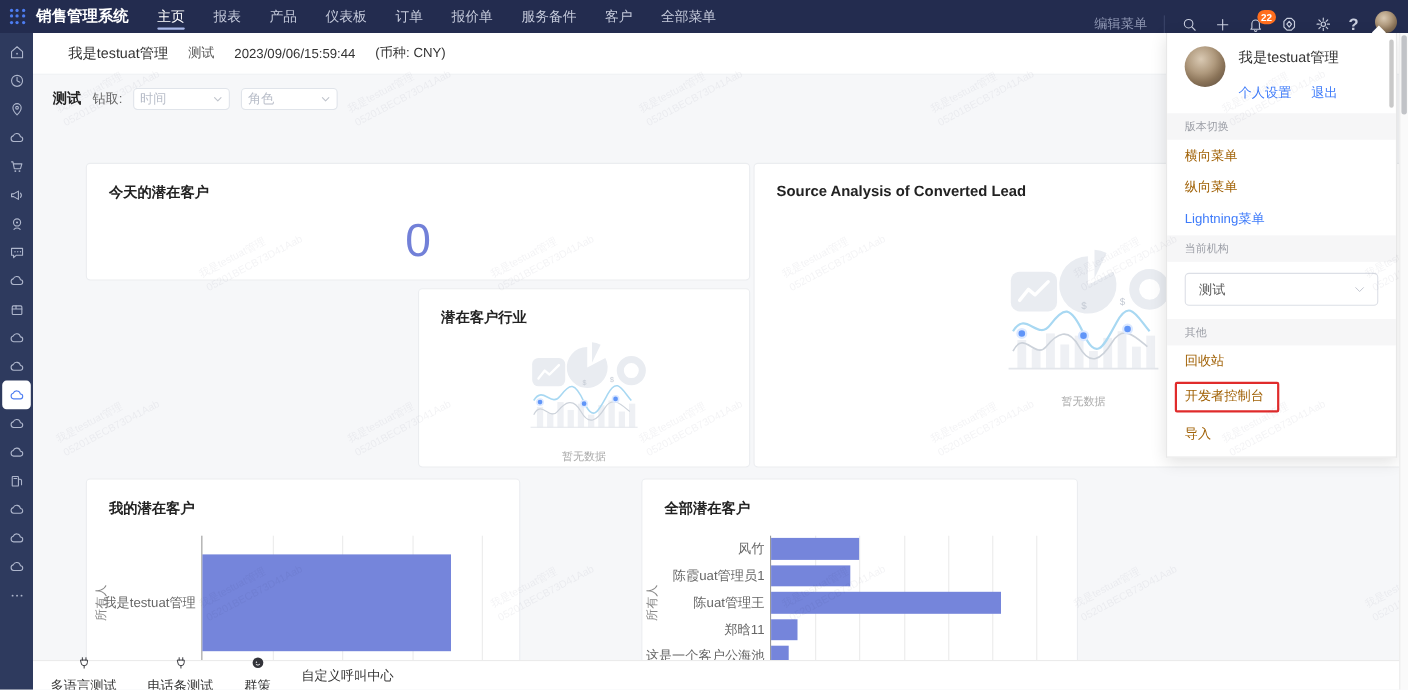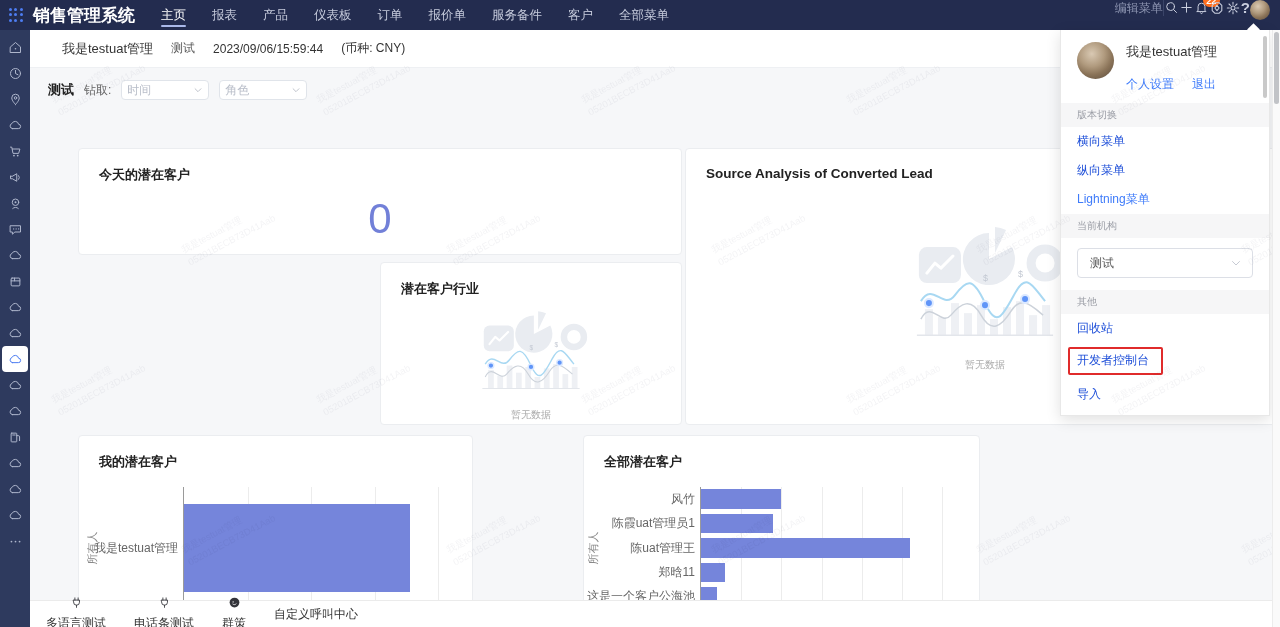--- a/index.html
+++ b/index.html
@@ -3,26 +3,26 @@
 <meta charset="utf-8">
 <style>
   * { margin:0; padding:0; box-sizing:border-box; }
   html,body { width:1280px; height:627px; overflow:hidden; }
   body { font-family:"Liberation Sans", sans-serif; background:#f5f6f8; position:relative; font-size:12px; color:#333; }
 
   
   .navbar { position:absolute; left:0; top:0; right:0; height:30px; background:#232c4f; display:flex; align-items:center; z-index:80; }
   .waffle { width:14px; height:14px; margin:0 10px 0 9px; display:grid; grid-template-columns:repeat(3,1fr); gap:2px; cursor:pointer; }
   .waffle i { width:3px; height:3px; border-radius:50%; background:#4d7df2; }
-  .brand { color:#fff; font-weight:bold; font-size:17px; margin-right:26px; white-space:nowrap; }
+  .brand { color:#fff; font-weight:bold; font-size:14px; margin-right:26px; white-space:nowrap; }
   .nav-menu { display:flex; align-items:center; height:100%; gap:26px; }
   .nav-item { color:#c6cbdc; font-size:12.5px; height:100%; display:flex; align-items:center; position:relative; cursor:pointer; white-space:nowrap; }
   .nav-item.active { color:#fff; }
   .nav-item.active::after { content:""; position:absolute; left:0; right:0; bottom:3px; height:2px; background:#aab9ea; border-radius:1px; }
-  .nav-right { margin-left:auto; display:flex; align-items:flex-start; padding-right:10px; height:100%; }
+  .nav-right { margin-left:auto; display:flex; align-items:flex-end; gap:15px; padding-right:10px; height:100%; }
   .edit-menu { color:#8d95b1; font-size:12px; cursor:pointer; white-space:nowrap; }
   .nav-divider { width:1px; height:16px; background:#3a4468; }
   .nav-icon { color:#c9cede; display:flex; align-items:center; position:relative; cursor:pointer; }
   .nav-icon.help { font-size:15px; font-weight:bold; line-height:1; }
   .badge { position:absolute; top:-6px; left:9px; min-width:17px; height:13px; background:#ff6e1e; color:#fff; border-radius:8px; font-size:9px; font-weight:bold; display:flex; align-items:center; justify-content:center; padding:0 3px; }
   .avatar { border-radius:50%; background:radial-gradient(circle at 40% 32%, #d9c9b3 0%, #b09a7e 38%, #8a7358 62%, #55473a 100%); }
   .avatar.sm { width:20px; height:20px; }
 
   
   .sidebar { position:absolute; left:0; top:30px; bottom:0; width:30px; background:#2e3a5e; z-index:20; display:flex; flex-direction:column; align-items:center; padding-top:4px; }
@@ -82,21 +82,21 @@
 
   
   .user-panel { position:absolute; left:1060px; top:30px; width:210px; background:#fff; border:1px solid #e8e8e8; border-top:none; box-shadow:0 4px 14px rgba(0,0,0,.12); z-index:85; padding-bottom:6px; }
   .user-panel::before { content:""; position:absolute; top:-5px; right:11px; width:9px; height:9px; background:#fff; transform:rotate(45deg); }
   .up-head { display:flex; align-items:flex-start; gap:12px; padding:12px 14px 10px 16px; }
   .avatar.lg { width:37px; height:37px; flex:0 0 auto; }
   .up-name { font-size:13px; color:#333; margin-top:1px; white-space:nowrap; }
   .up-links { margin-top:15px; display:flex; gap:18px; }
   .up-links span { color:#3e7bfa; cursor:pointer; font-size:12px; }
   .up-section-header { background:#f6f6f7; color:#9a9da5; font-size:10px; padding:5px 16px; }
-  .up-item { padding:6px 16px; color:#1d4ed8; font-size:12px; cursor:pointer; }
+  .up-item { padding:6px 16px; color:#a16207; font-size:12px; cursor:pointer; }
   .up-item.accent { color:#3e7bfa; }
   .up-item.highlighted span { display:inline-block; border:2px solid #e0262б; }
   .up-item.highlighted { padding-top:4px; padding-bottom:5px; }
   .up-item.highlighted span { border:2px solid #e02b2b; border-radius:2px; padding:3px 12px 4px 7px; margin-left:-9px; }
   .org-select { margin:10px 16px 12px; height:30px; border:1px solid #dcdfe6; border-radius:4px; display:flex; align-items:center; justify-content:space-between; padding:0 10px 0 12px; color:#555; cursor:pointer; background:#fff; }
   .org-select svg { color:#b9bec9; }
   .panel-scroll { position:absolute; right:2px; top:6px; width:4px; height:62px; background:#c9c9c9; border-radius:2px; }
 
   
   .v-scrollbar { position:absolute; right:0; top:30px; bottom:0; width:8px; background:#fafafa; border-left:1px solid #ececec; z-index:95; }

